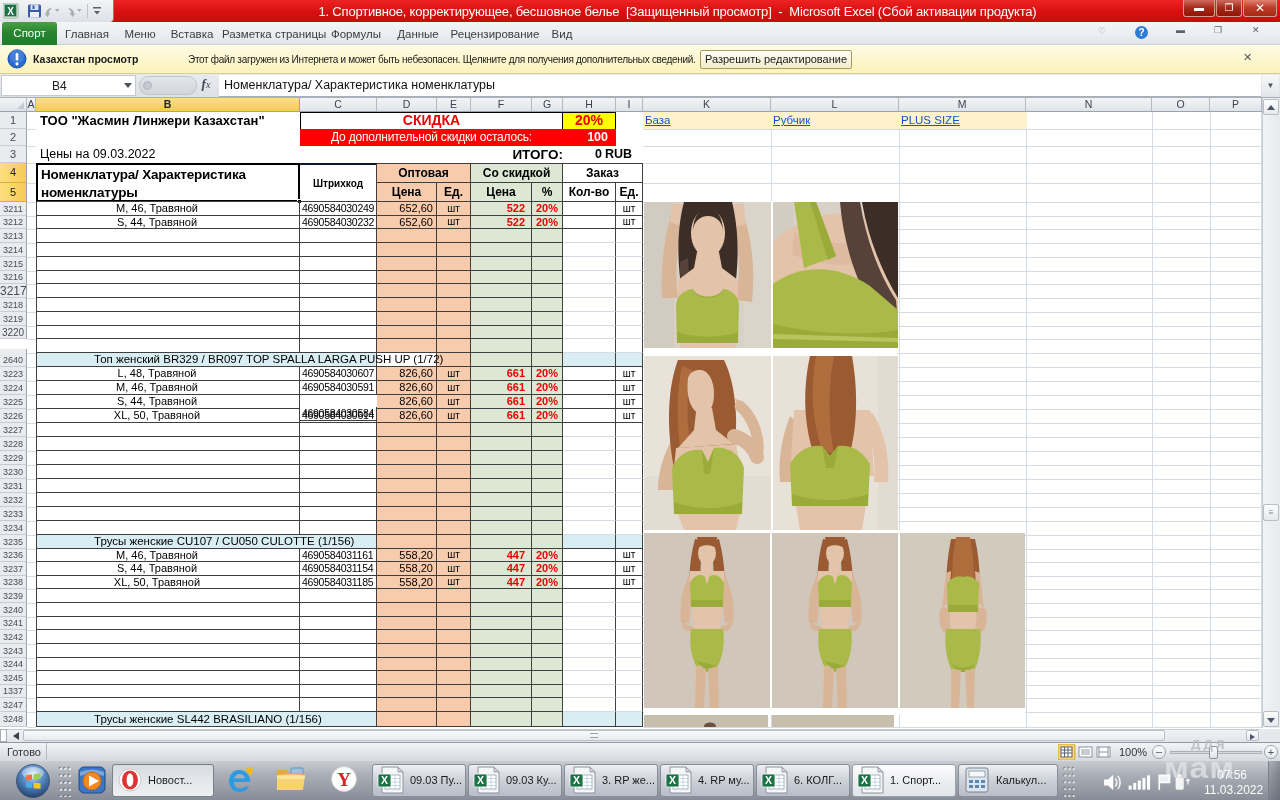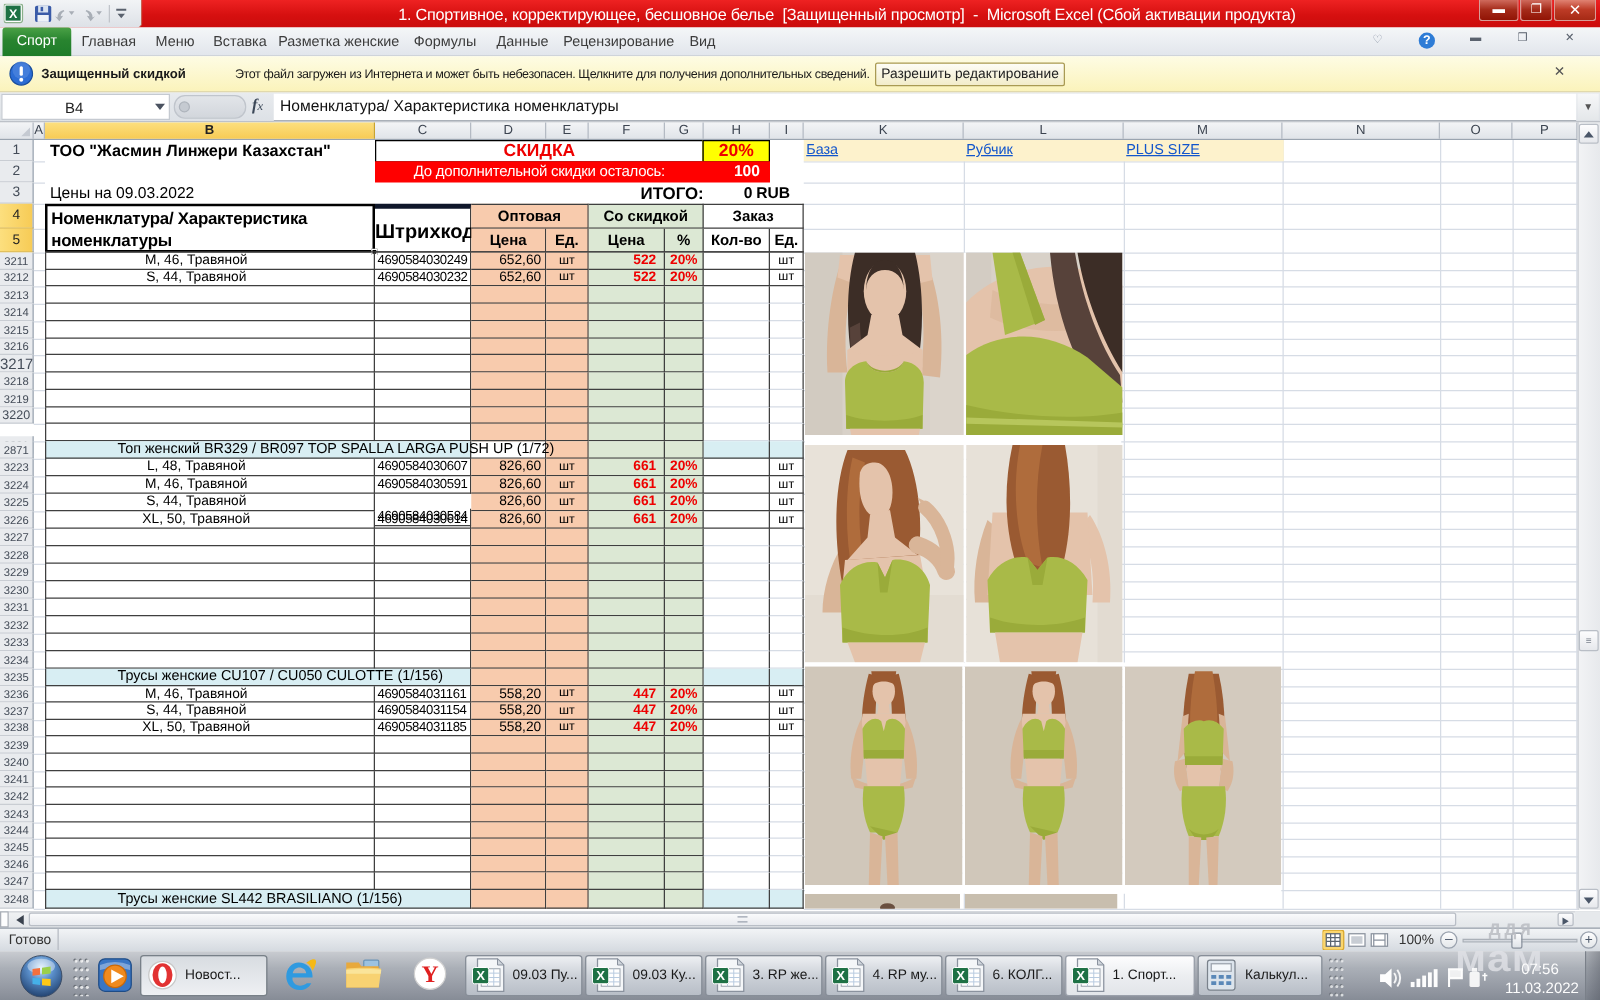--- a/index.html
+++ b/index.html
@@ -57,38 +57,38 @@
 <path d="M90 4 l8 0 0 1.5 -8 0 z M91 8 l6 0 -3 3.5 z" fill="#5a626e"></path>
 </svg>
 <div class="wbtn ab" style="left:1183px;width:32px">▬</div>
 <div class="wbtn ab" style="left:1216px;width:26px">❐</div>
 <div class="wbtn ab" style="left:1243px;width:34px;font-size:12px;background:linear-gradient(#e08272,#bd3b26 48%,#a62a15)">✕</div>
 <div id="tabs" class="ab"></div>
 <div id="ftab" class="ab">Спорт</div>
 <div class="tab" style="left:64px;width:46px">Главная</div>
 <div class="tab" style="left:118px;width:44px">Меню</div>
 <div class="tab" style="left:168px;width:48px">Вставка</div>
-<div class="tab" style="left:222px;width:98px">Разметка женские</div>
+<div class="tab" style="left:222px;width:98px">Разметка страницы</div>
 <div class="tab" style="left:330px;width:52px">Формулы</div>
 <div class="tab" style="left:392px;width:52px">Данные</div>
 <div class="tab" style="left:450px;width:90px">Рецензирование</div>
 <div class="tab" style="left:546px;width:32px">Вид</div>
 <div class="ab" style="left:1098px;top:26px;font-size:9px;color:#8a94a4">♡</div>
 <div class="ab" style="left:1135px;top:26px;width:13px;height:13px;border-radius:7px;background:#2e7cd6;color:#fff;font-size:10px;text-align:center;line-height:13px;font-weight:bold">?</div>
 <div class="ab" style="left:1176px;top:25px;font-size:9px;color:#5a626e">▬</div>
 <div class="ab" style="left:1214px;top:25px;font-size:9px;color:#5a626e">❐</div>
 <div class="ab" style="left:1252px;top:25px;font-size:9px;color:#5a626e">✕</div>
 <div id="pv" class="ab"></div>
 <svg class="ab" style="left:7px;top:49px" width="20" height="21" viewBox="0 0 20 21">
 <circle cx="10" cy="10" r="9" fill="#2b6cd4" stroke="#1a4f9e"></circle>
 <circle cx="10" cy="7" r="7" fill="#4f86de" opacity="0.7"></circle>
 <rect x="8.7" y="4" width="2.6" height="7.5" rx="1.2" fill="#fff"></rect>
 <circle cx="10" cy="14.8" r="1.6" fill="#fff"></circle>
 </svg>
-<div class="ab" style="left:33px;top:53px;font-size:10.5px;font-weight:bold;color:#1a1a1a">Защищенный скидкой</div>
+<div class="ab" style="left:33px;top:53px;font-size:10.5px;font-weight:bold;color:#1a1a1a">Казахстан просмотр</div>
 <div class="ab" style="left:188px;top:54px;font-size:10px;letter-spacing:-0.3px;color:#1a1a1a">Этот файл загружен из Интернета и может быть небезопасен. Щелкните для получения дополнительных сведений.</div>
 <div id="pvb" class="ab">Разрешить редактирование</div>
 <div class="ab" style="left:1243px;top:51px;font-size:11px;color:#555">✕</div>
 <div id="fbar" class="ab"></div>
 <div id="nbox" class="ab"></div>
 <div class="ab" style="left:52px;top:79px;font-size:12px;color:#222">B4</div>
 <div class="ab" style="left:124px;top:83px;width:0;height:0;border-left:4px solid transparent;border-right:4px solid transparent;border-top:5px solid #4a5260"></div>
 <div class="ab" style="left:139px;top:76px;width:58px;height:19px;background:linear-gradient(#e2e5e9,#d2d6dc);border:1px solid #c0c5cc;border-radius:9px"></div>
 <div class="ab" style="left:143px;top:81px;width:9px;height:9px;border-radius:5px;background:#c5cad1;border:1px solid #aeb4bc"></div>
 <div id="fx" class="ab"><b>f</b><span style="font-size:10px">x</span></div>
@@ -122,21 +122,21 @@
 <div class="rh" style="top:216px;height:13px;font-size:9px;line-height:13px">3212</div>
 <div class="rh" style="top:229px;height:14px;font-size:9px;line-height:14px">3213</div>
 <div class="rh" style="top:243px;height:14px;font-size:9px;line-height:14px">3214</div>
 <div class="rh" style="top:257px;height:14px;font-size:9px;line-height:14px">3215</div>
 <div class="rh" style="top:271px;height:13px;font-size:9px;line-height:13px">3216</div>
 <div class="rh" style="top:284px;height:14px;font-size:12px;line-height:14px">3217</div>
 <div class="rh" style="top:298px;height:14px;font-size:9px;line-height:14px">3218</div>
 <div class="rh" style="top:312px;height:14px;font-size:9px;line-height:14px">3219</div>
 <div class="rh" style="top:326px;height:13px;font-size:10px;line-height:13px">3220</div>
 <div class="rh" style="top:349px;height:14px;font-size:9px;line-height:14px">3221</div>
-<div class="rh" style="top:353px;height:14px;font-size:9px;line-height:14px">2871</div>
+<div class="rh" style="top:353px;height:14px;font-size:9px;line-height:14px">2640</div>
 <div class="rh" style="top:367px;height:14px;font-size:9px;line-height:14px">3223</div>
 <div class="rh" style="top:381px;height:14px;font-size:9px;line-height:14px">3224</div>
 <div class="rh" style="top:395px;height:14px;font-size:9px;line-height:14px">3225</div>
 <div class="rh" style="top:409px;height:14px;font-size:9px;line-height:14px">3226</div>
 <div class="rh" style="top:423px;height:14px;font-size:9px;line-height:14px">3227</div>
 <div class="rh" style="top:437px;height:14px;font-size:9px;line-height:14px">3228</div>
 <div class="rh" style="top:451px;height:14px;font-size:9px;line-height:14px">3229</div>
 <div class="rh" style="top:465px;height:14px;font-size:9px;line-height:14px">3230</div>
 <div class="rh" style="top:479px;height:14px;font-size:9px;line-height:14px">3231</div>
 <div class="rh" style="top:493px;height:14px;font-size:9px;line-height:14px">3232</div>
@@ -146,21 +146,21 @@
 <div class="rh" style="top:549px;height:13px;font-size:9px;line-height:13px">3236</div>
 <div class="rh" style="top:562px;height:14px;font-size:9px;line-height:14px">3237</div>
 <div class="rh" style="top:576px;height:13px;font-size:9px;line-height:13px">3238</div>
 <div class="rh" style="top:589px;height:14px;font-size:9px;line-height:14px">3239</div>
 <div class="rh" style="top:603px;height:14px;font-size:9px;line-height:14px">3240</div>
 <div class="rh" style="top:617px;height:13px;font-size:9px;line-height:13px">3241</div>
 <div class="rh" style="top:630px;height:14px;font-size:9px;line-height:14px">3242</div>
 <div class="rh" style="top:644px;height:14px;font-size:9px;line-height:14px">3243</div>
 <div class="rh" style="top:658px;height:13px;font-size:9px;line-height:13px">3244</div>
 <div class="rh" style="top:671px;height:14px;font-size:9px;line-height:14px">3245</div>
-<div class="rh" style="top:685px;height:13px;font-size:9px;line-height:13px">3246</div>
+<div class="rh" style="top:685px;height:13px;font-size:9px;line-height:13px">1337</div>
 <div class="rh" style="top:698px;height:14px;font-size:9px;line-height:14px">3247</div>
 <div class="rh" style="top:712px;height:15px;font-size:9px;line-height:15px">3248</div>
 <div class="gl" style="left:27px;top:129px;width:9px;height:1px"></div>
 <div class="gl" style="left:643px;top:129px;width:619px;height:1px"></div>
 <div class="gl" style="left:27px;top:146px;width:9px;height:1px"></div>
 <div class="gl" style="left:643px;top:146px;width:619px;height:1px"></div>
 <div class="gl" style="left:27px;top:163px;width:9px;height:1px"></div>
 <div class="gl" style="left:643px;top:163px;width:619px;height:1px"></div>
 <div class="gl" style="left:27px;top:183px;width:9px;height:1px"></div>
 <div class="gl" style="left:643px;top:183px;width:619px;height:1px"></div>
@@ -257,21 +257,21 @@
 <div class="cell " style="left:901px;top:112px;width:100px;height:17px;color:#1155cc;text-decoration:underline;font-size:11.5px;line-height:17px">PLUS SIZE</div>
 <div class="cell " style="left:300px;top:129px;width:316px;height:17px;background:#ff0000"></div>
 <div class="cell ct" style="left:300px;top:129px;width:263px;height:17px;color:#fff;font-weight:normal;font-size:12px;line-height:17px;letter-spacing:-0.2px">До дополнительной скидки осталось:</div>
 <div class="cell rt" style="left:563px;top:129px;width:53px;height:17px;color:#fff;font-weight:bold;font-size:12.5px;line-height:17px;padding-right:8px">100</div>
 <div class="cell " style="left:36px;top:146px;width:264px;height:17px;font-size:12.5px;line-height:17px;padding-left:4px">Цены на 09.03.2022</div>
 <div class="cell rt" style="left:377px;top:146px;width:186px;height:17px;font-weight:bold;font-size:13.5px;line-height:17px">ИТОГО:</div>
 <div class="cell rt" style="left:563px;top:146px;width:53px;height:17px;font-weight:bold;font-size:12.5px;line-height:17px;padding-right:14px">0</div>
 <div class="cell " style="left:605px;top:146px;width:50px;height:17px;font-weight:bold;font-size:12.5px;line-height:17px">RUB</div>
 <div class="cell " style="left:36px;top:163px;width:264px;height:39px;border:2px solid #000;font-weight:bold;font-size:13.5px;line-height:18px;padding:1px 0 0 3px;letter-spacing:-0.2px">Номенклатура/ Характеристика<br>номенклатуры</div>
 <div class="ab" style="left:297px;top:199px;width:5px;height:5px;background:#000;border:1px solid #fff"></div>
-<div class="cell bd ct" style="left:300px;top:163px;width:77px;height:39px;border-top:4px solid #0f172a;font-weight:bold;font-size:16px;line-height:38px">Штрихкод</div>
+<div class="cell bd ct" style="left:300px;top:163px;width:77px;height:39px;border-top:2px solid #0f172a;font-weight:bold;font-size:10px;line-height:38px">Штрихкод</div>
 <div class="cell bd ct salm" style="left:377px;top:163px;width:94px;height:20px;border-top:1px solid #3f3f3f;font-weight:bold;font-size:12px;line-height:19px">Оптовая</div>
 <div class="cell bd ct grn" style="left:471px;top:163px;width:92px;height:20px;border-top:1px solid #3f3f3f;font-weight:bold;font-size:12px;line-height:19px">Со скидкой</div>
 <div class="cell bd ct" style="left:563px;top:163px;width:80px;height:20px;border-top:1px solid #3f3f3f;font-weight:bold;font-size:12px;line-height:19px">Заказ</div>
 <div class="cell bd ct salm" style="left:377px;top:183px;width:60px;height:19px;font-weight:bold;font-size:12px;line-height:18px">Цена</div>
 <div class="cell bd ct salm" style="left:437px;top:183px;width:34px;height:19px;font-weight:bold;font-size:12px;line-height:18px">Ед.</div>
 <div class="cell bd ct grn" style="left:471px;top:183px;width:61px;height:19px;font-weight:bold;font-size:12px;line-height:18px">Цена</div>
 <div class="cell bd ct grn" style="left:532px;top:183px;width:31px;height:19px;font-weight:bold;font-size:12px;line-height:18px">%</div>
 <div class="cell bd ct" style="left:563px;top:183px;width:53px;height:19px;font-weight:bold;font-size:12px;line-height:18px">Кол-во</div>
 <div class="cell bd ct" style="left:616px;top:183px;width:27px;height:19px;font-weight:bold;font-size:12px;line-height:18px">Ед.</div>
 <div class="cell bd ct" style="left:36px;top:202px;width:264px;height:14px;border-left:1px solid #3f3f3f;line-height:13px;padding-right:22px">М, 46, Травяной</div>

